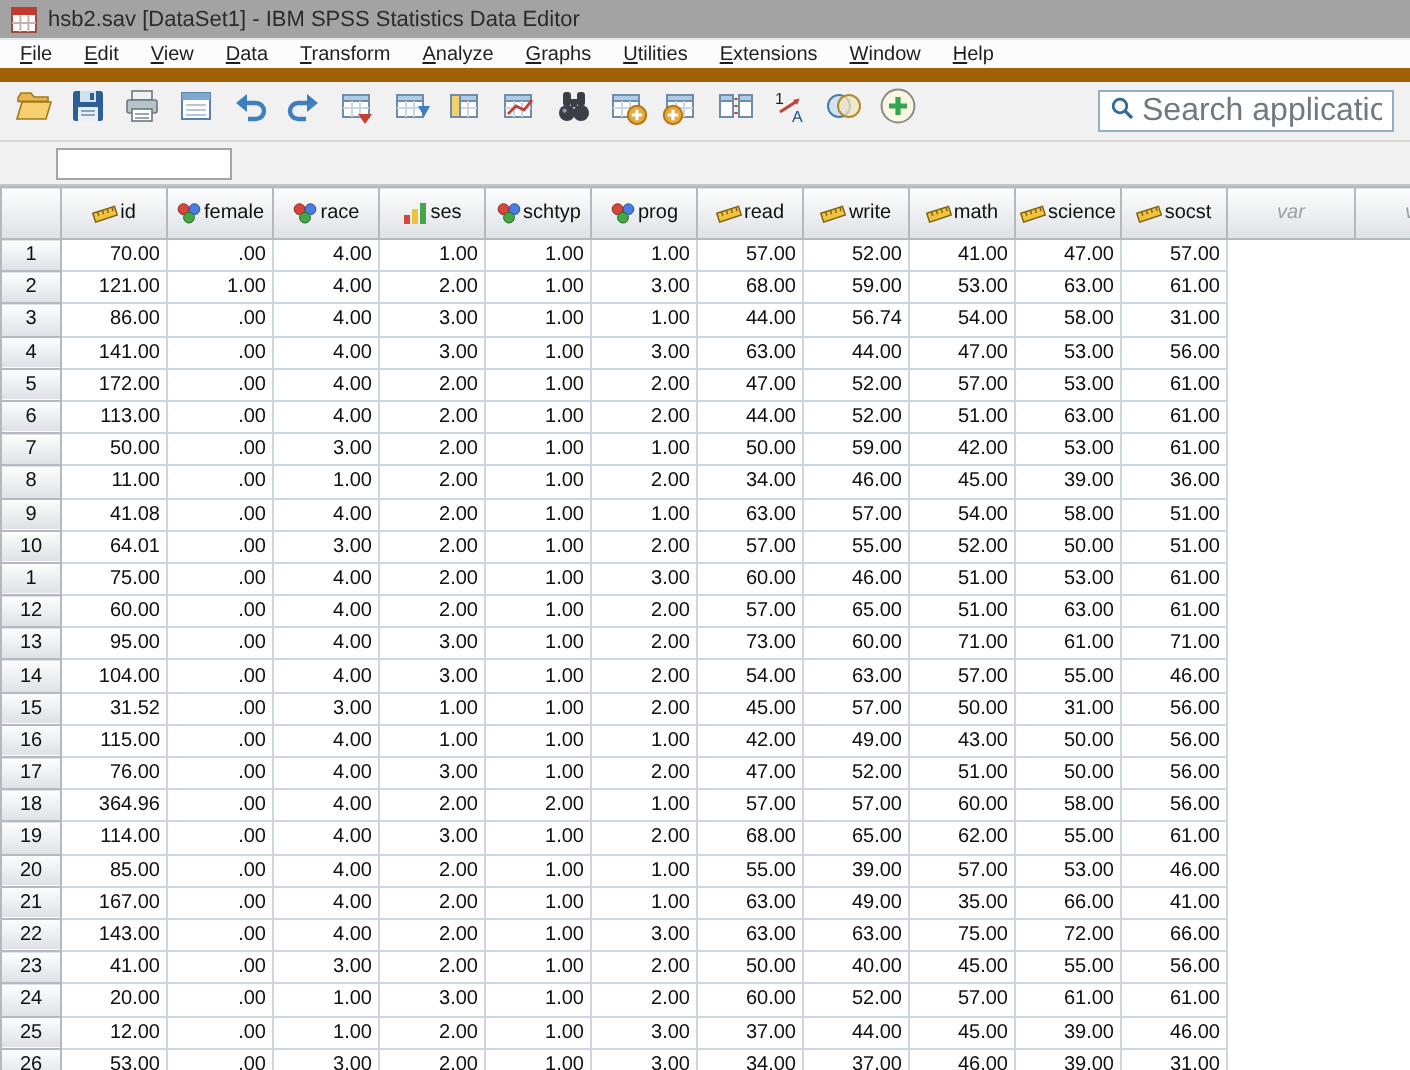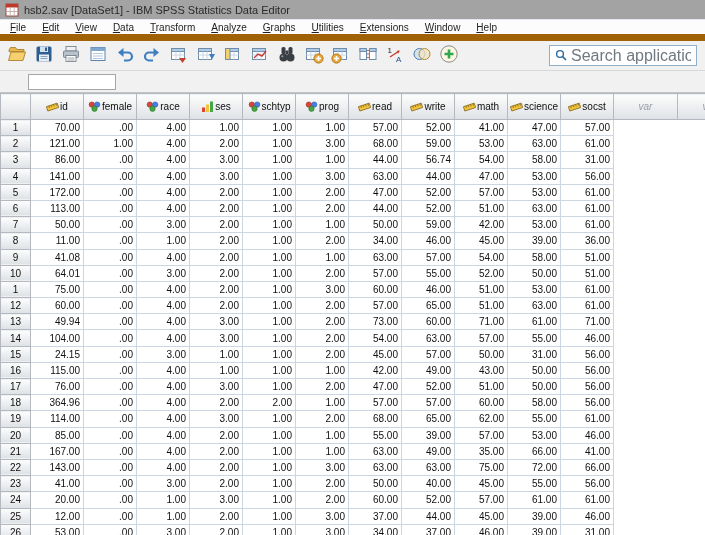--- a/index.html
+++ b/index.html
@@ -602,21 +602,21 @@
             <td class="cell">57.00</td>
             <td class="cell">65.00</td>
             <td class="cell">51.00</td>
             <td class="cell">63.00</td>
             <td class="cell">61.00</td>
             <td class="var-cell"></td>
             <td class="var-cell"></td>
           </tr>
           <tr>
             <th class="row-hdr">13</th>
-            <td class="cell">49.94</td>
+            <td class="cell">95.00</td>
             <td class="cell">.00</td>
             <td class="cell">4.00</td>
             <td class="cell">3.00</td>
             <td class="cell">1.00</td>
             <td class="cell">2.00</td>
             <td class="cell">73.00</td>
             <td class="cell">60.00</td>
             <td class="cell">71.00</td>
             <td class="cell">61.00</td>
             <td class="cell">71.00</td>
@@ -634,21 +634,21 @@
             <td class="cell">54.00</td>
             <td class="cell">63.00</td>
             <td class="cell">57.00</td>
             <td class="cell">55.00</td>
             <td class="cell">46.00</td>
             <td class="var-cell"></td>
             <td class="var-cell"></td>
           </tr>
           <tr>
             <th class="row-hdr">15</th>
-            <td class="cell">24.15</td>
+            <td class="cell">31.52</td>
             <td class="cell">.00</td>
             <td class="cell">3.00</td>
             <td class="cell">1.00</td>
             <td class="cell">1.00</td>
             <td class="cell">2.00</td>
             <td class="cell">45.00</td>
             <td class="cell">57.00</td>
             <td class="cell">50.00</td>
             <td class="cell">31.00</td>
             <td class="cell">56.00</td>

